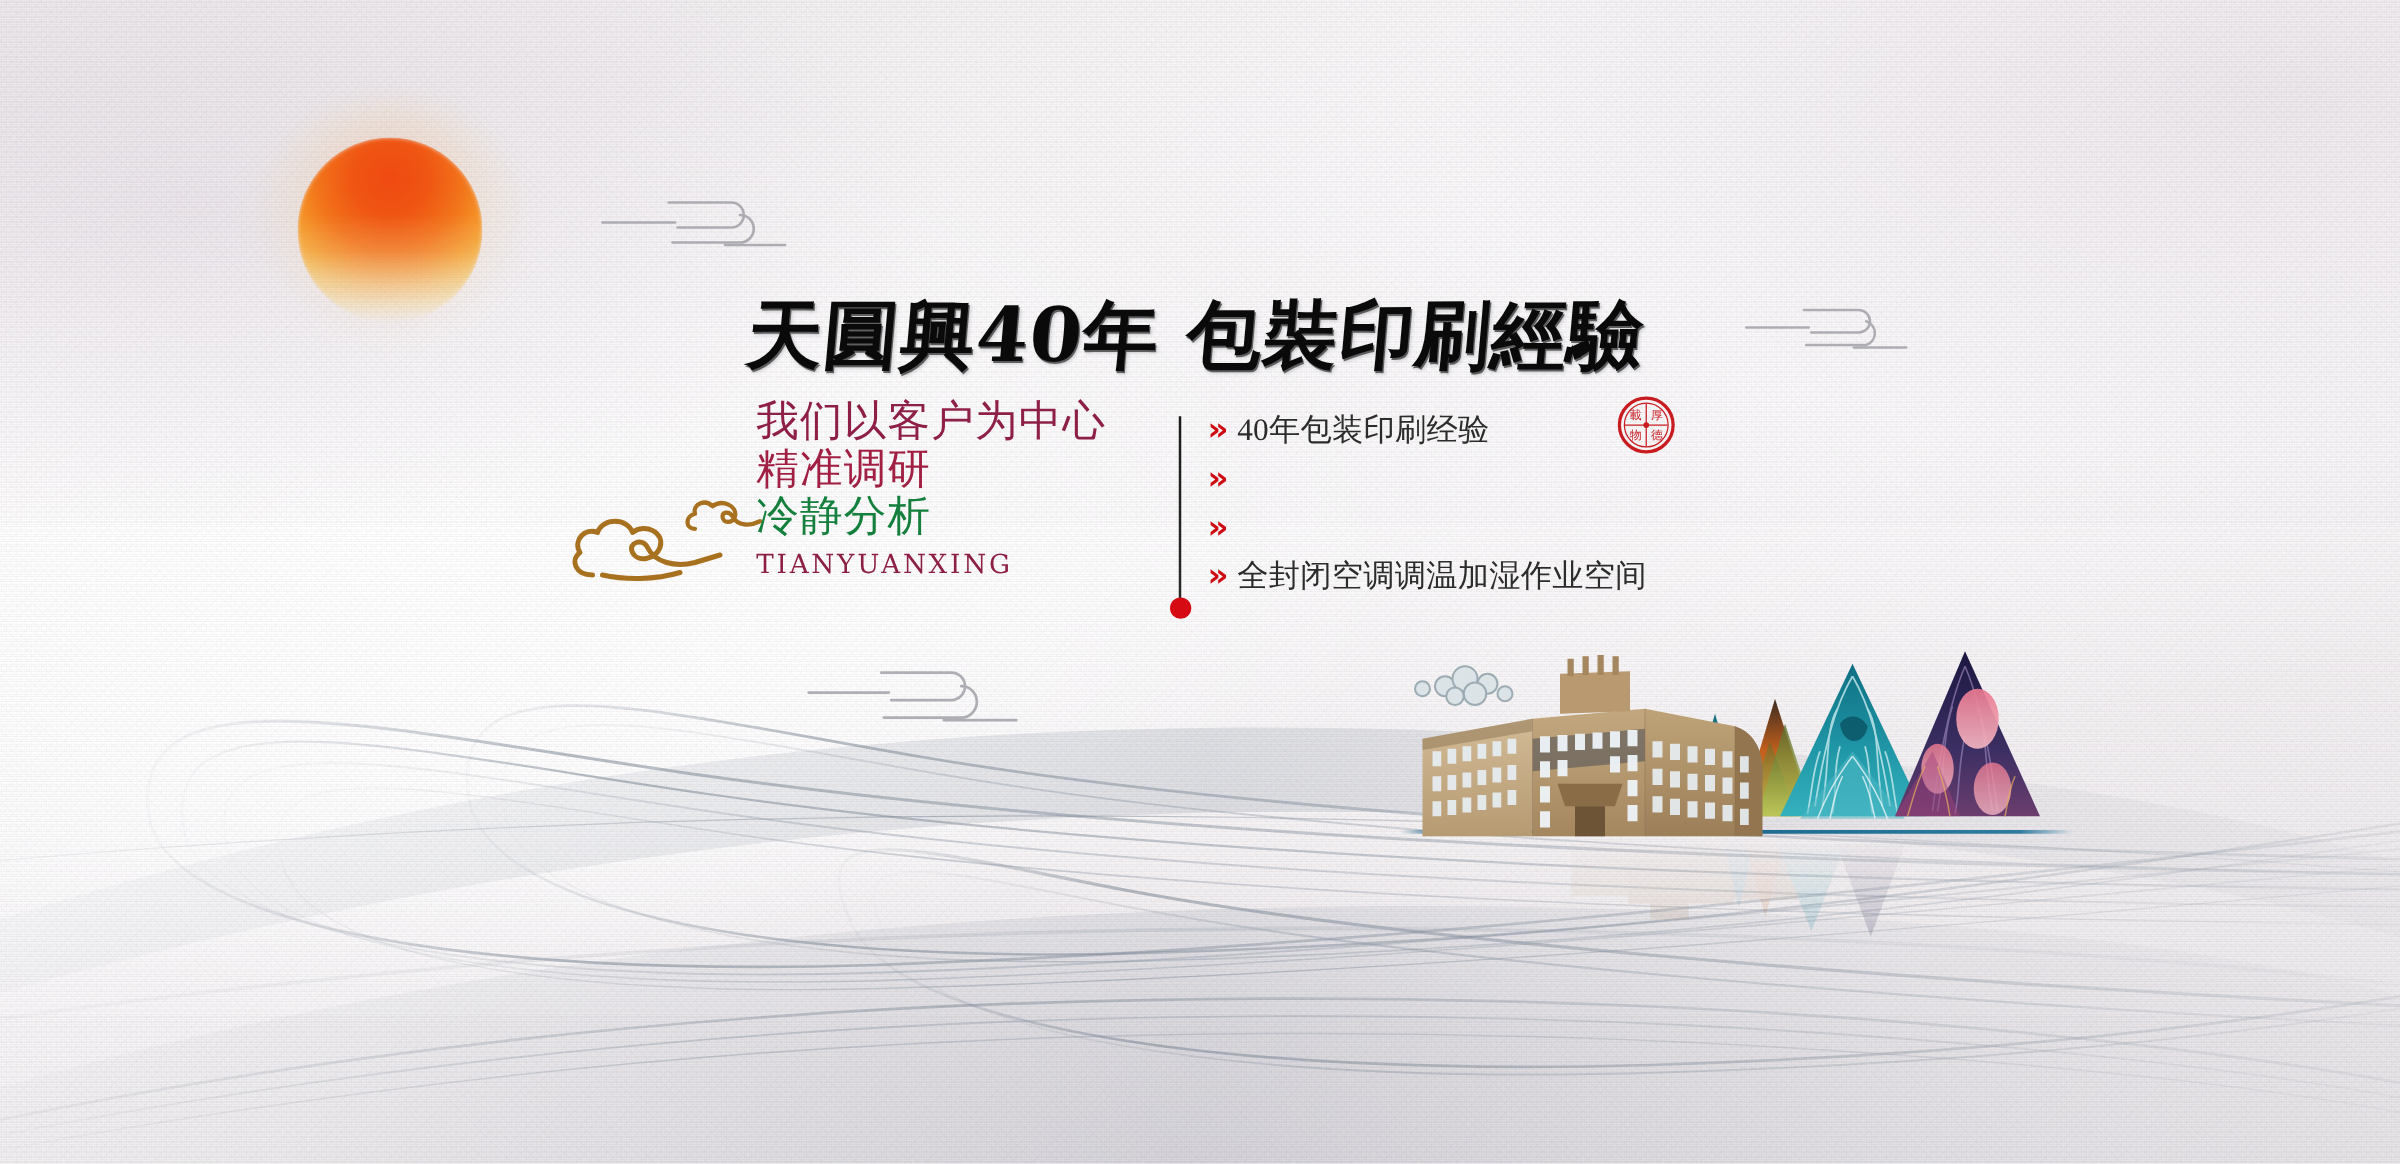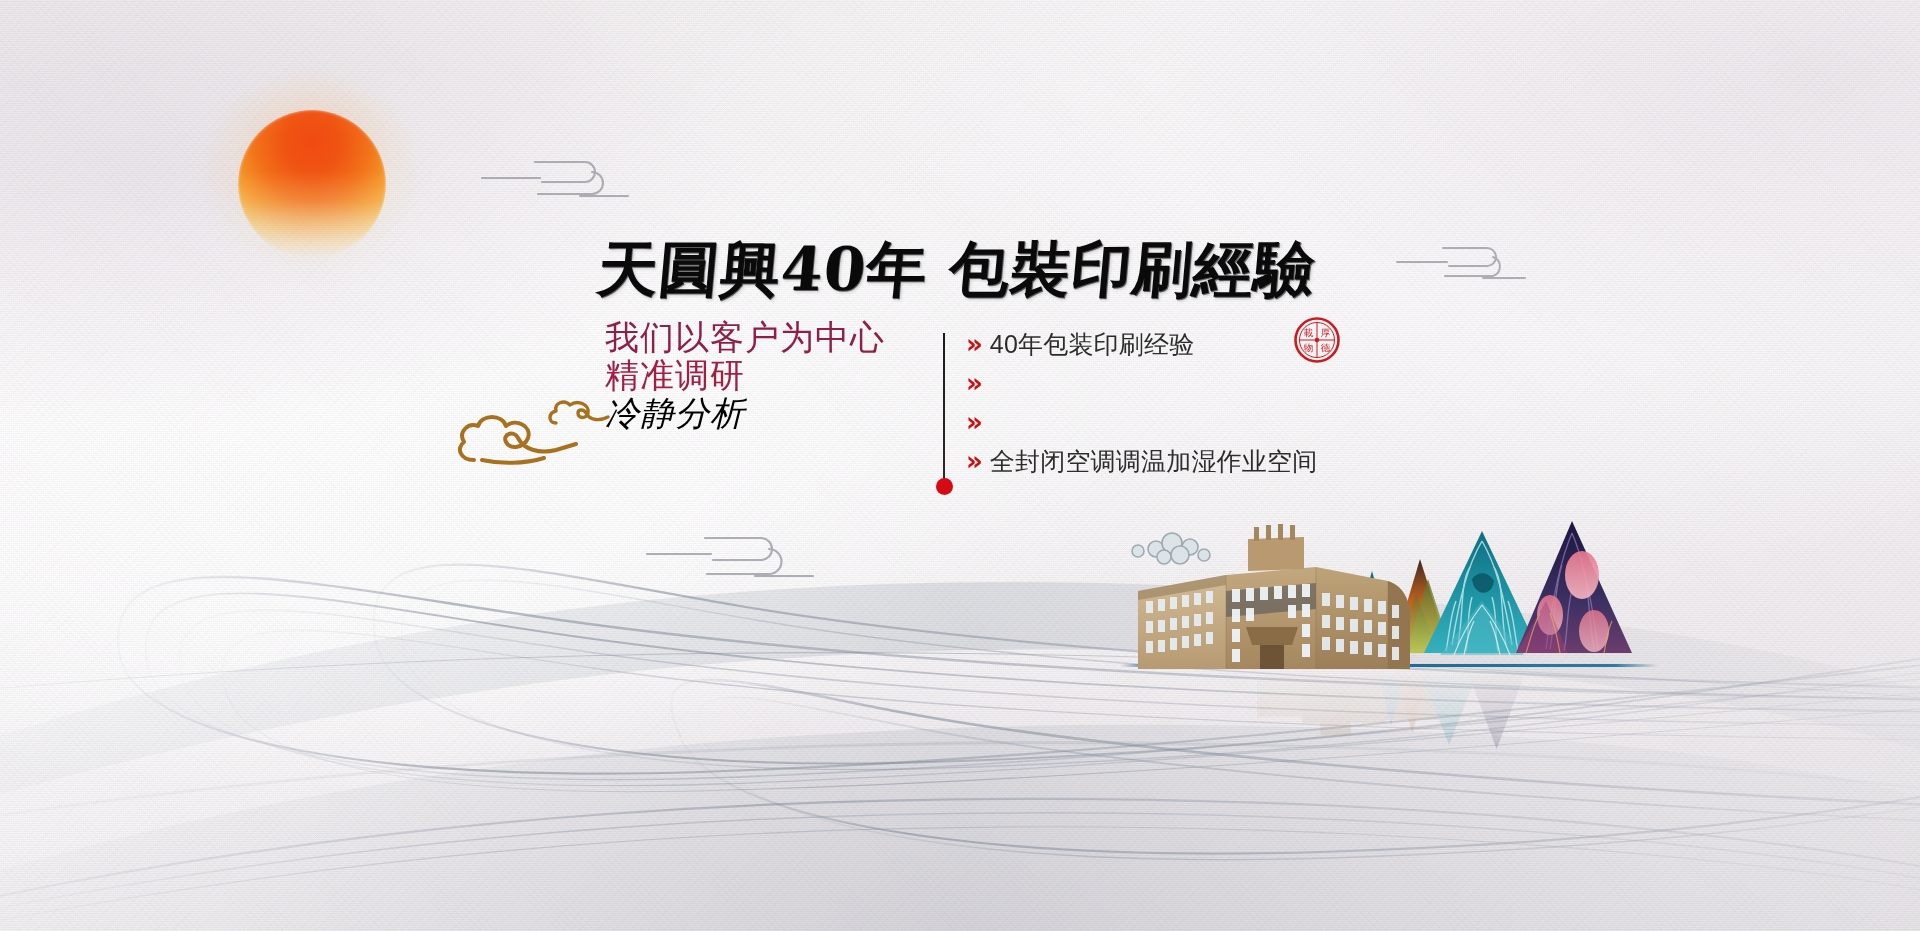--- a/index.html
+++ b/index.html
@@ -105,21 +105,21 @@
   .slogan-line {
     font-family:"DejaVu Serif","Liberation Serif",serif;
     font-size:34px;
     line-height:38px;
     color:#9c1b42;
     letter-spacing:1px;
     white-space:nowrap;
   }
   .slogan-line.l1 { color:#8e1f46; }
   .slogan-line.l2 { color:#a11f42; }
-  .slogan-line.l3 { color:#000000;font-style:italic; }
+  .slogan-line.l3 { color:#15803d; }
   .slogan-en {
     margin-top:7px;
     font-family:"DejaVu Serif","Liberation Serif",serif;
     font-size:21px;
     letter-spacing:2.2px;
     color:#8c1f45;
     white-space:nowrap;
   }
 
   
@@ -150,21 +150,21 @@
   }
   .bullet .chev {
     color:#cf0c12;
     font-size:26px;
     font-weight:bold;
     line-height:39px;
     margin-right:7px;
     font-family:"DejaVu Sans",sans-serif;
   }
   .bullet .btext {
-    font-family:Liberation Sans, sans-serif;
+    font-family:Liberation Serif, serif;
     font-size:25px;
     line-height:39px;
     color:#2c2c2c;
     letter-spacing:.2px;
     white-space:nowrap;
   }
 
   
   .seal {
     position:absolute;
@@ -304,20 +304,21 @@
   </svg>
 
   <div class="title-wrap">
     <div class="title">天圓興40年 包裝印刷經驗</div>
   </div>
 
   <div class="slogan">
     <div class="slogan-line l1">我们以客户为中心</div>
     <div class="slogan-line l2">精准调研</div>
     <div class="slogan-line l3">冷静分析</div>
+    <div class="slogan-en">TIANYUANXING</div>
   </div>
 
   <div class="divider"></div>
   <div class="divider-dot"></div>
 
   <div class="bullets">
     <div class="bullet">
       <span class="chev">»</span>
       <span class="btext">40年包装印刷经验</span>
     </div>

